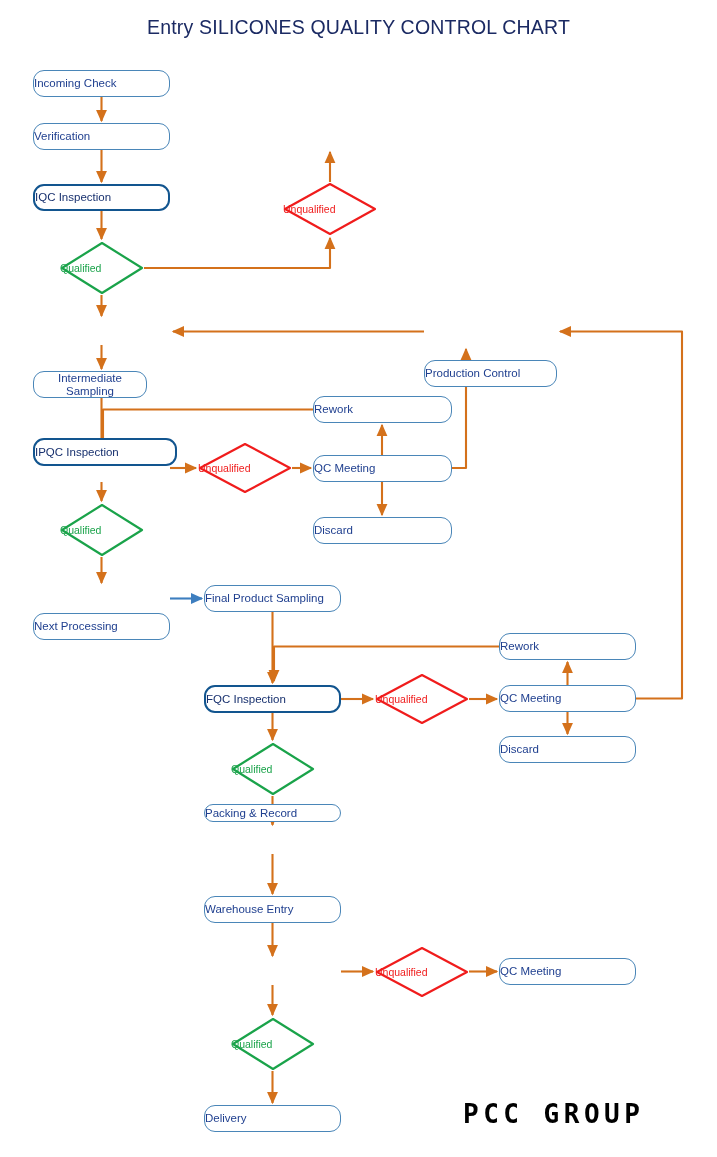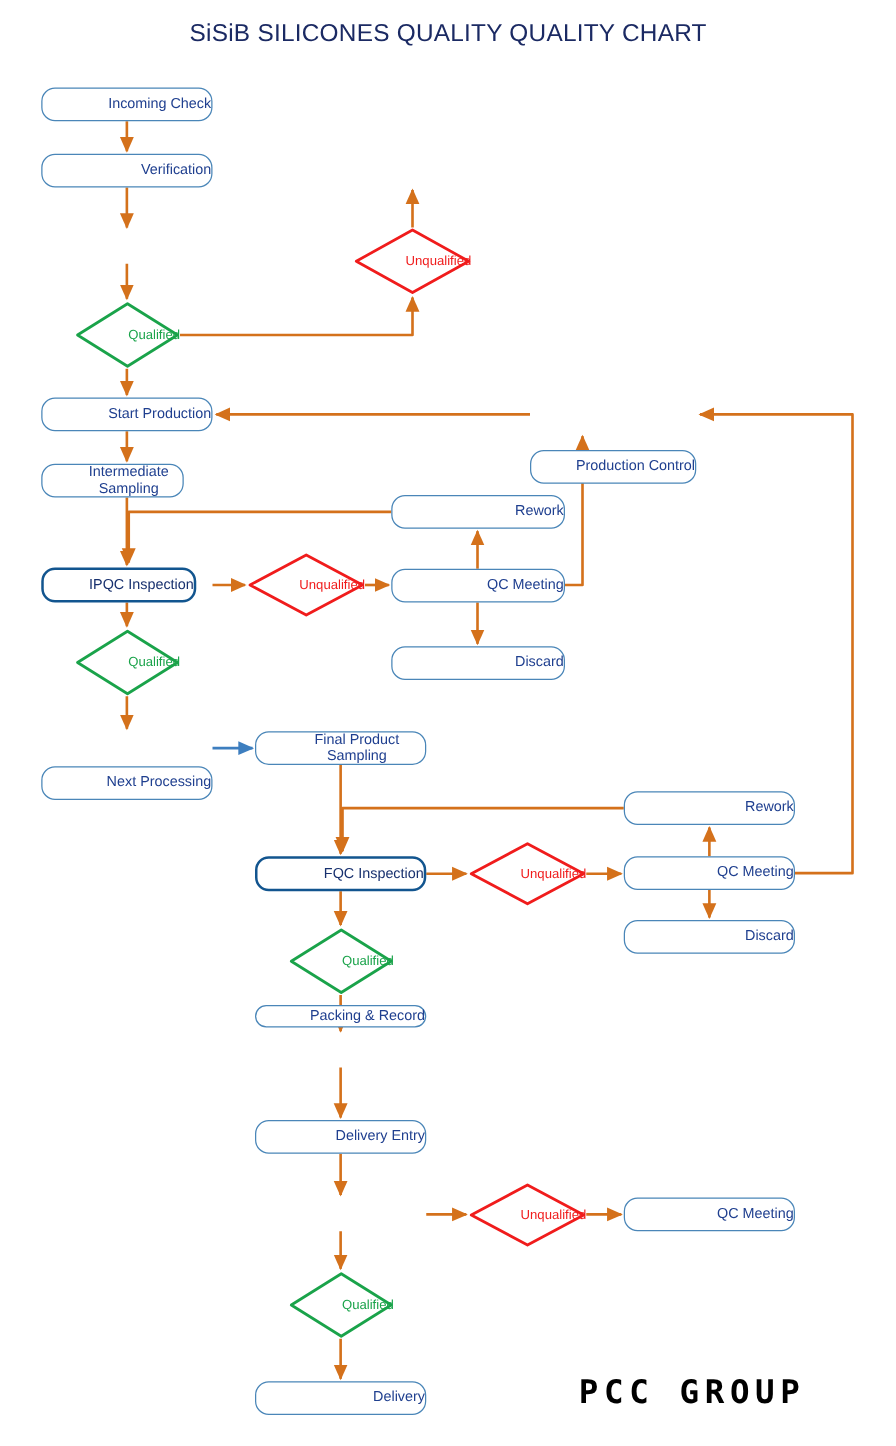--- a/index.html
+++ b/index.html
@@ -37,24 +37,23 @@
     top: 0;
     width: 717px;
     height: 1157px;
     pointer-events: none;
   }
   .node {
     position: absolute;
     box-sizing: border-box;
     display: flex;
     align-items: center;
-    justify-content: flex-end;
+    justify-content: flex-start;
     text-align: center;
     background: #ffffff;
-    padding-left: 26px;
   }
   .proc {
     border-radius: 11px;
     border: 1.6px solid #4a86b8;
     color: #1f3f8f;
     font-size: 11.5px;
     line-height: 1.1;
   }
   .proc.emph {
     border: 2.2px solid #12558f;
@@ -87,21 +86,21 @@
     letter-spacing: 4.5px;
     color: #000000;
     white-space: nowrap;
   }
 </style>
 </head>
 <body>
 
 <div id="chart-root">
 
-  <div id="title">SiSiB SILICONES QUALITY QUALITY CHART</div>
+  <div id="title">Entry SILICONES QUALITY CONTROL CHART</div>
 
   <svg class="edges" width="717" height="1157" viewBox="0 0 717 1157">
     <defs>
       <marker id="ar-o" markerWidth="7" markerHeight="7" refX="5.4" refY="3" orient="auto">
         <path d="M0,0.35 L6,3 L0,5.65 Z" fill="#d4711b"></path>
       </marker>
       <marker id="ar-b" markerWidth="7" markerHeight="7" refX="5.4" refY="3" orient="auto">
         <path d="M0,0.35 L6,3 L0,5.65 Z" fill="#3d7ebf"></path>
       </marker>
     </defs>
@@ -145,45 +144,45 @@
   </svg>
 
   <div class="node proc" style="left:33px;top:70px;width:137px;height:27px;">
     <span>Incoming Check</span>
   </div>
 
   <div class="node proc" style="left:33px;top:123px;width:137px;height:27px;">
     <span>Verification</span>
   </div>
 
+  <div class="node proc emph" style="left:33px;top:184px;width:137px;height:27px;">
+    <span>IQC Inspection</span>
+  </div>
 
   <div class="node dec pass" style="left:60px;top:241px;width:84px;height:54px;">
     <svg width="84" height="54">
       <polygon points="42,2 82,27 42,52 2,27" fill="#ffffff" stroke="#1aa34a" stroke-width="2.2" stroke-linejoin="round"></polygon>
     </svg>
     <span class="dlabel">Qualified</span>
   </div>
 
   <div class="node dec fail" style="left:283px;top:182px;width:94px;height:54px;">
     <svg width="94" height="54">
       <polygon points="47,2 92,27 47,52 2,27" fill="#ffffff" stroke="#f01c1c" stroke-width="2.2" stroke-linejoin="round"></polygon>
     </svg>
     <span class="dlabel">Unqualified</span>
   </div>
 
 
-  <div class="node proc" style="left:33px;top:318px;width:137px;height:27px;">
-    <span>Start Production</span>
-  </div>
 
   <div class="node proc" style="left:33px;top:371px;width:114px;height:27px;">
     <span>Intermediate Sampling</span>
   </div>
 
-  <div class="node proc emph" style="left:33px;top:454px;width:124px;height:28px;">
+  <div class="node proc emph" style="left:33px;top:438px;width:144px;height:28px;">
     <span>IPQC Inspection</span>
   </div>
 
   <div class="node dec fail" style="left:198px;top:442px;width:94px;height:52px;">
     <svg width="94" height="52">
       <polygon points="47,2 92,26 47,50 2,26" fill="#ffffff" stroke="#f01c1c" stroke-width="2.2" stroke-linejoin="round"></polygon>
     </svg>
     <span class="dlabel">Unqualified</span>
   </div>
 
@@ -246,21 +245,21 @@
       <polygon points="42,2 82,27 42,52 2,27" fill="#ffffff" stroke="#1aa34a" stroke-width="2.2" stroke-linejoin="round"></polygon>
     </svg>
     <span class="dlabel">Qualified</span>
   </div>
 
   <div class="node proc" style="left:204px;top:788px;width:137px;height:18px;margin-top:16px;">
     <span>Packing &amp; Record</span>
   </div>
 
   <div class="node proc" style="left:204px;top:896px;width:137px;height:27px;">
-    <span>Delivery Entry</span>
+    <span>Warehouse Entry</span>
   </div>
 
 
   <div class="node dec fail" style="left:375px;top:946px;width:94px;height:52px;">
     <svg width="94" height="52">
       <polygon points="47,2 92,26 47,50 2,26" fill="#ffffff" stroke="#f01c1c" stroke-width="2.2" stroke-linejoin="round"></polygon>
     </svg>
     <span class="dlabel">Unqualified</span>
   </div>
 

